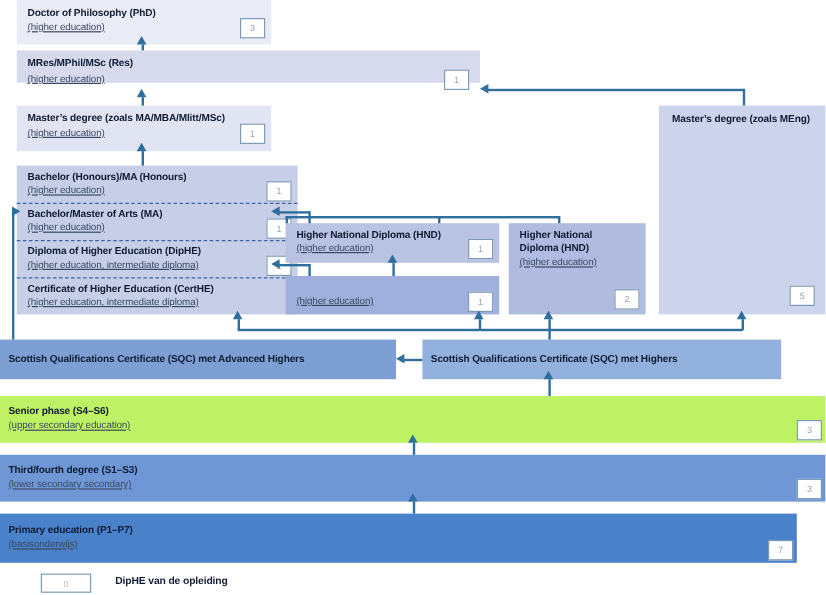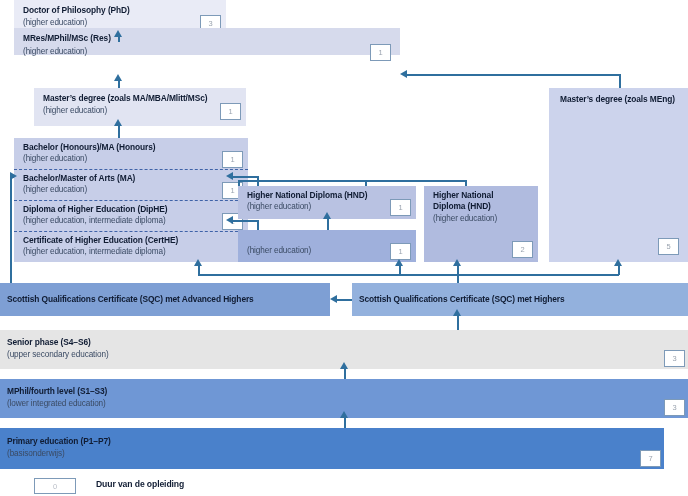--- a/index.html
+++ b/index.html
@@ -15,44 +15,45 @@
   .box{position:absolute;box-sizing:border-box;}
   .box .ttl{
     position:absolute;left:9px;top:5px;right:34px;
     font-size:8.4px;font-weight:bold;line-height:11px;
     letter-spacing:-0.1px;color:#101c33;
   }
   .box .sub{
     position:absolute;left:9px;right:34px;
     font-size:8.2px;line-height:11px;color:#3a4a63;
     letter-spacing:-0.1px;
+    text-decoration:underline;
   }
   .box .ttl.wrap{right:12px;}
   .box .sub.wrap{right:12px;}
 
   
   .dur{
     position:absolute;width:19px;height:15px;
     border:1px solid #7d9ab8;background:#ffffff;
     font-size:7.5px;color:#9aa3af;
     display:flex;align-items:center;justify-content:center;
   }
 
   
   .c-phd   {background:#e9ebf6;}
   .c-mres  {background:#d6daec;}
-  .c-mast  {background:#e1e4f2;margin-left:20px;}
+  .c-mast  {background:#e1e4f2;}
   .c-group {background:#c7cee8;}
   .c-hnd   {background:#b9c2e2;}
   .c-hnc   {background:#9fb0dc;}
   .c-hnd2  {background:#b0bbdf;}
   .c-meng  {background:#ccd3ec;}
   .c-sqc1  {background:#7e9fd4;}
   .c-sqc2  {background:#93b1dd;}
-  .c-sen   {background:#e5e5e5;}
+  .c-sen   {background:#bef264;}
   .c-low   {background:#6f97d5;}
   .c-pri   {background:#4a81cb;}
 
   .dash{position:absolute;left:0;right:0;height:0;border-top:1px dashed #3f63a8;}
 
   
   .ln{position:absolute;background:#2f6f9e;}
   .vl{width:1.6px;}
   .hl{height:1.6px;}
   .arw{position:absolute;width:0;height:0;}
@@ -75,21 +76,21 @@
 <body>
 
 <div id="stage">
 
   <div class="box c-phd" style="left:14px;top:0px;width:212px;height:37px;">
     <div class="ttl">Doctor of Philosophy (PhD)</div>
     <div class="sub" style="top:17px;">(higher education)</div>
     <div class="dur" style="right:5px;top:15px;">3</div>
   </div>
 
-  <div class="box c-mres" style="left:14px;top:28px;width:386px;height:27px;">
+  <div class="box c-mres" style="left:14px;top:42px;width:386px;height:27px;">
     <div class="ttl">MRes/MPhil/MSc (Res)</div>
     <div class="sub" style="top:18px;">(higher education)</div>
     <div class="dur" style="right:9px;top:16px;">1</div>
   </div>
 
   <div class="box c-mast" style="left:14px;top:88px;width:212px;height:38px;">
     <div class="ttl">Master’s degree (zoals MA/MBA/Mlitt/MSc)</div>
     <div class="sub" style="top:17px;">(higher education)</div>
     <div class="dur" style="right:5px;top:15px;">1</div>
   </div>
@@ -143,33 +144,33 @@
 
   <div class="box c-meng" style="left:549px;top:88px;width:139px;height:174px;">
     <div class="ttl wrap" style="top:6px;left:11px;">Master’s degree (zoals MEng)</div>
     <div class="dur" style="right:9px;top:150px;">5</div>
   </div>
 
   <div class="box c-sqc1" style="left:0px;top:283px;width:330px;height:33px;">
     <div class="ttl" style="top:11px;left:7px;right:7px;">Scottish Qualifications Certificate (SQC) met Advanced Highers</div>
   </div>
 
-  <div class="box c-sqc2" style="left:352px;top:283px;width:336px;height:33px;">
+  <div class="box c-sqc2" style="left:352px;top:283px;width:299px;height:33px;">
     <div class="ttl" style="top:11px;left:7px;right:7px;">Scottish Qualifications Certificate (SQC) met Highers</div>
   </div>
 
   <div class="box c-sen" style="left:0px;top:330px;width:688px;height:39px;">
     <div class="ttl" style="top:7px;left:7px;">Senior phase (S4–S6)</div>
     <div class="sub" style="top:19px;left:7px;">(upper secondary education)</div>
     <div class="dur" style="right:3px;top:20px;">3</div>
   </div>
 
   <div class="box c-low" style="left:0px;top:379px;width:688px;height:39px;">
-    <div class="ttl" style="top:7px;left:7px;">MPhil/fourth level (S1–S3)</div>
-    <div class="sub" style="top:19px;left:7px;">(lower integrated education)</div>
+    <div class="ttl" style="top:7px;left:7px;">Third/fourth degree (S1–S3)</div>
+    <div class="sub" style="top:19px;left:7px;">(lower secondary secondary)</div>
     <div class="dur" style="right:3px;top:20px;">3</div>
   </div>
 
   <div class="box c-pri" style="left:0px;top:428px;width:664px;height:41px;">
     <div class="ttl" style="top:8px;left:7px;">Primary education (P1–P7)</div>
     <div class="sub" style="top:20px;left:7px;">(basisonderwijs)</div>
     <div class="dur" style="right:3px;top:22px;">7</div>
   </div>
 
   <div class="ln vl" style="left:118px;top:37px;height:5px;"></div>
@@ -228,16 +229,16 @@
   <div class="arw arw-up" style="left:453px;top:309px;"></div>
 
   <div class="ln vl" style="left:344px;top:369px;height:10px;"></div>
   <div class="arw arw-up" style="left:340px;top:362px;"></div>
 
   <div class="ln vl" style="left:344px;top:418px;height:10px;"></div>
   <div class="arw arw-up" style="left:340px;top:411px;"></div>
 
   <div id="legend">
     <div class="chip">0</div>
-    <div class="lbl">Duur van de opleiding</div>
+    <div class="lbl">DipHE van de opleiding</div>
   </div>
 
 </div>
 
 </body></html>

